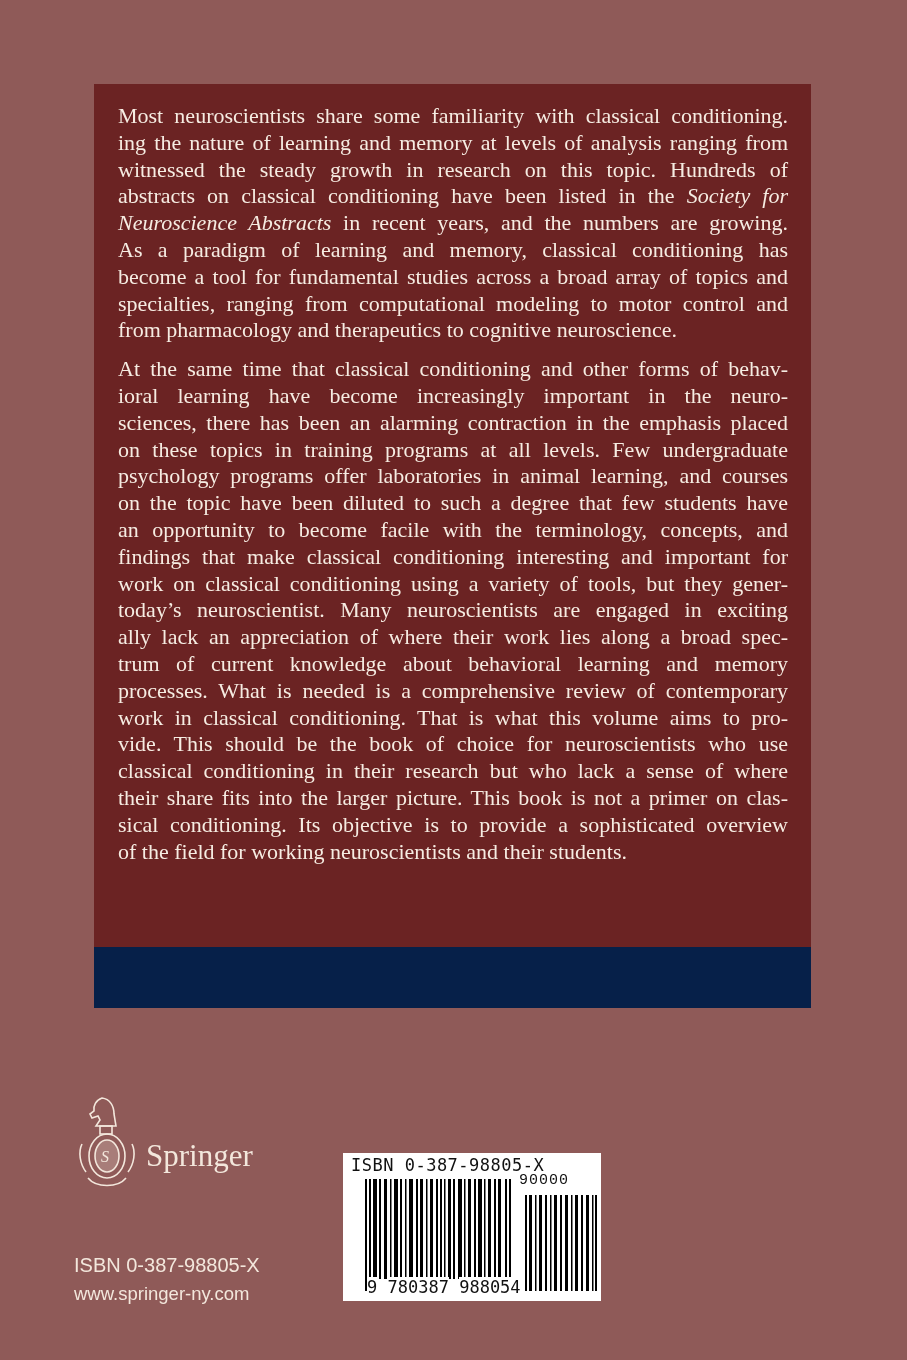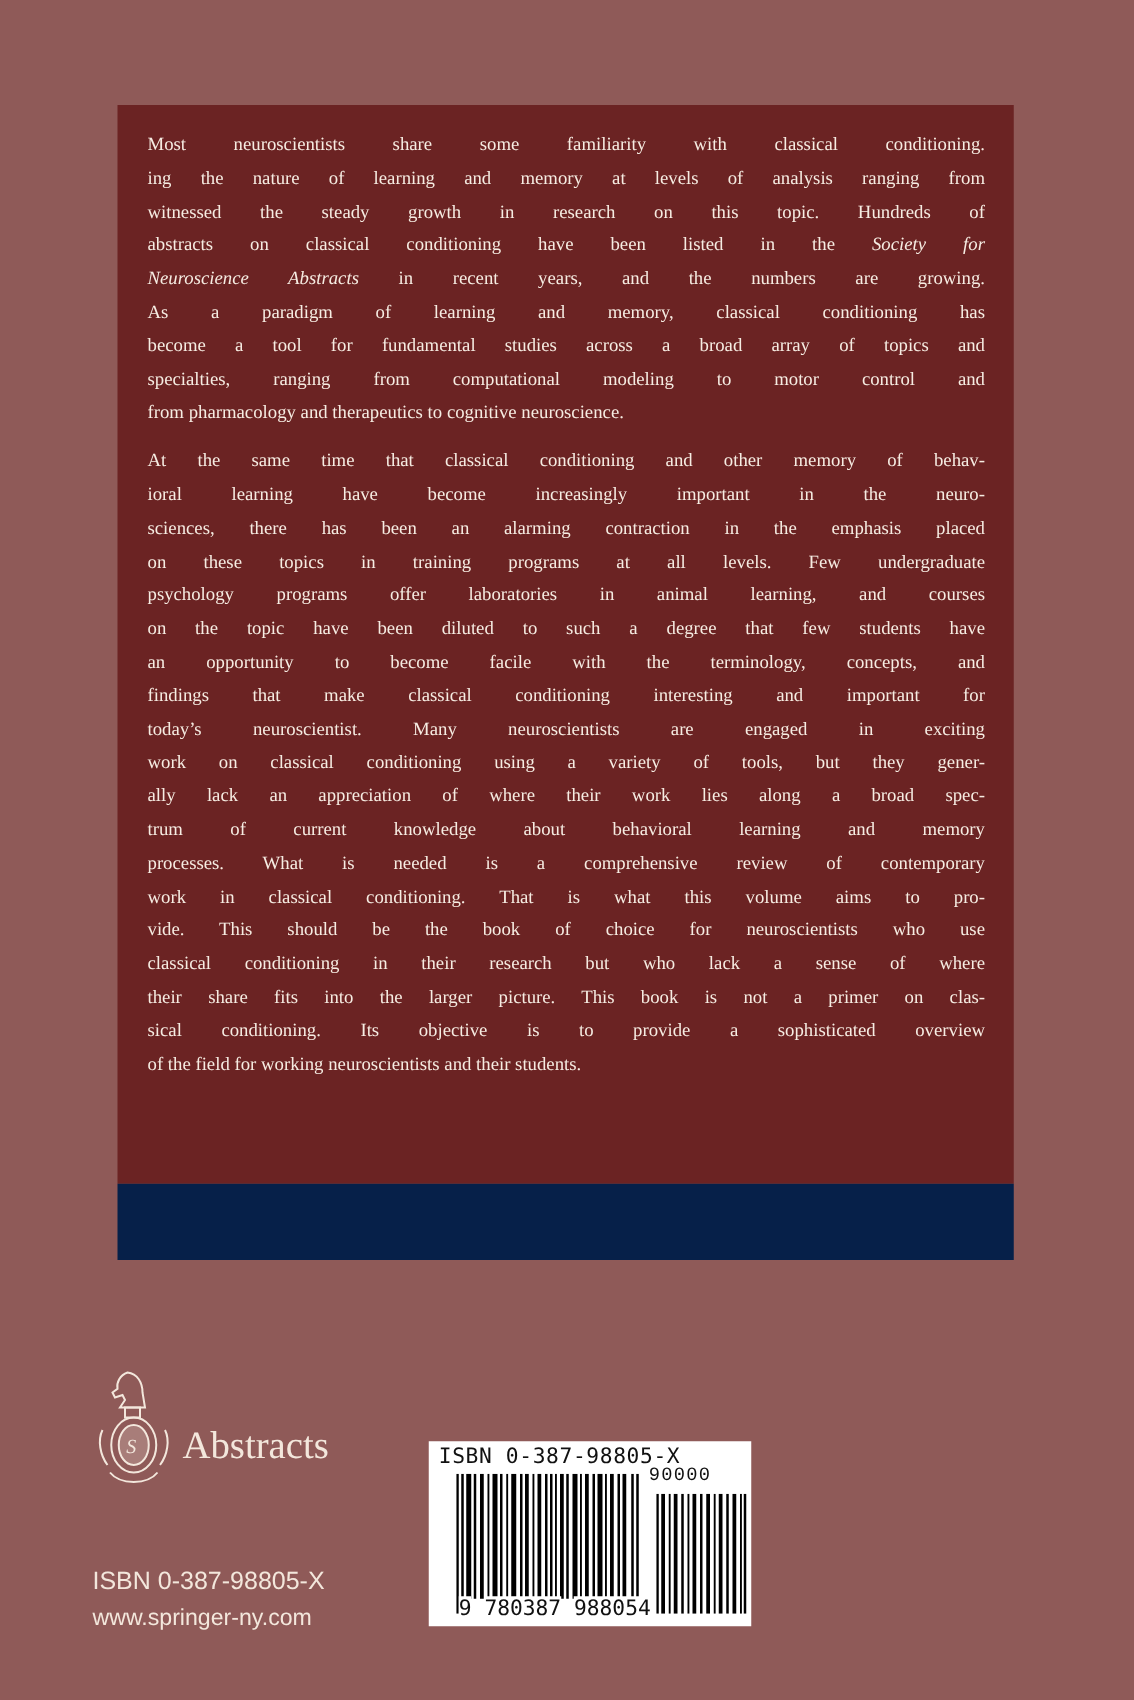--- a/index.html
+++ b/index.html
@@ -14,21 +14,21 @@
     background: #6b2323;
   }
   .blueband {
     position: absolute; left: 94px; top: 947px; width: 717px; height: 61px;
     background: #062049;
   }
   .text {
     position: absolute; left: 118px; top: 103px; width: 670px;
     color: #f6ece2;
     font-family: "Liberation Serif", serif;
-    font-size: 15px;
+    font-size: 22px;
     line-height: 26.8px;
   }
   .para { margin: 0 0 12px 0; }
   .line { display: block; white-space: nowrap; text-align: justify; text-align-last: justify; }
   .line.last { text-align-last: left; }
   .logo {
     position: absolute; left: 76px; top: 1094px; width: 62px; height: 100px;
   }
   .springer {
     position: absolute; left: 146px; top: 1138px;
@@ -77,30 +77,30 @@
     <span class="line">ing the nature of learning and memory at levels of analysis ranging from</span>
     <span class="line">witnessed the steady growth in research on this topic. Hundreds of</span>
     <span class="line"><span>abstracts on classical conditioning have been listed in the</span> <i>Society for</i></span>
     <span class="line"><i>Neuroscience Abstracts</i><span> in recent years, and the numbers are growing.</span></span>
     <span class="line">As a paradigm of learning and memory, classical conditioning has</span>
     <span class="line">become a tool for fundamental studies across a broad array of topics and</span>
     <span class="line">specialties, ranging from computational modeling to motor control and</span>
     <span class="line last">from pharmacology and therapeutics to cognitive neuroscience.</span>
   </div>
   <div class="para">
-    <span class="line">At the same time that classical conditioning and other memory of behav-</span>
+    <span class="line">At the same time that classical conditioning and other forms of behav-</span>
     <span class="line">ioral learning have become increasingly important in the neuro-</span>
     <span class="line">sciences, there has been an alarming contraction in the emphasis placed</span>
     <span class="line">on these topics in training programs at all levels. Few undergraduate</span>
     <span class="line">psychology programs offer laboratories in animal learning, and courses</span>
     <span class="line">on the topic have been diluted to such a degree that few students have</span>
     <span class="line">an opportunity to become facile with the terminology, concepts, and</span>
     <span class="line">findings that make classical conditioning interesting and important for</span>
+    <span class="line">work on classical conditioning using a variety of tools, but they gener-</span>
     <span class="line">today’s neuroscientist. Many neuroscientists are engaged in exciting</span>
-    <span class="line">work on classical conditioning using a variety of tools, but they gener-</span>
     <span class="line">ally lack an appreciation of where their work lies along a broad spec-</span>
     <span class="line">trum of current knowledge about behavioral learning and memory</span>
     <span class="line">processes. What is needed is a comprehensive review of contemporary</span>
     <span class="line">work in classical conditioning. That is what this volume aims to pro-</span>
     <span class="line">vide. This should be the book of choice for neuroscientists who use</span>
     <span class="line">classical conditioning in their research but who lack a sense of where</span>
     <span class="line">their share fits into the larger picture. This book is not a primer on clas-</span>
     <span class="line">sical conditioning. Its objective is to provide a sophisticated overview</span>
     <span class="line last">of the field for working neuroscientists and their students.</span>
   </div>
@@ -108,21 +108,21 @@
 
 <svg class="logo" viewBox="0 0 62 100" fill="none" stroke="#f3e7dc" stroke-width="1.6">
   <path d="M26 4 C20 6 17 12 18 17 L14 20 L16 24 L22 22 L24 26 L20 32 L40 32 L38 20 C38 12 34 5 26 4 Z" fill="none"></path>
   <rect x="24" y="32" width="12" height="8"></rect>
   <ellipse cx="31" cy="62" rx="18" ry="22"></ellipse>
   <ellipse cx="31" cy="62" rx="12" ry="16" fill="#f3e7dc" fill-opacity="0.25"></ellipse>
   <path d="M6 50 C2 58 4 70 10 78 M56 50 C60 58 58 70 52 78"></path>
   <path d="M12 84 C20 94 42 94 50 84"></path>
   <text x="25" y="68" font-size="16" fill="#f3e7dc" stroke="none" font-family="Liberation Serif, serif" font-style="italic">S</text>
 </svg>
-<div class="springer">Abstracts</div>
+<div class="springer">Springer</div>
 
 <div class="isbn-text"><span>ISBN 0-387-</span><b>98805</b><span>-X</span></div>
 <div class="url">www.springer-ny.com</div>
 
 <div class="barcode-box">
   <div class="bc-isbn">ISBN 0-387-98805-X</div>
   <div class="bc-price">90000</div>
   <svg class="bc-bars-main" viewBox="0 0 147 112" preserveAspectRatio="none">
     <g fill="#000">
       <rect x="0" y="0" width="2" height="112"></rect>

